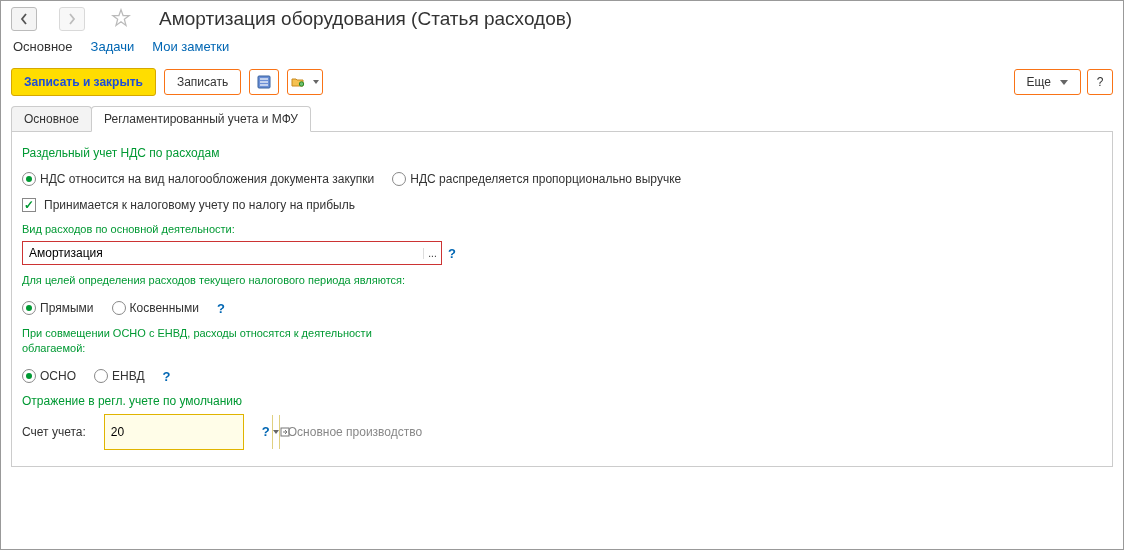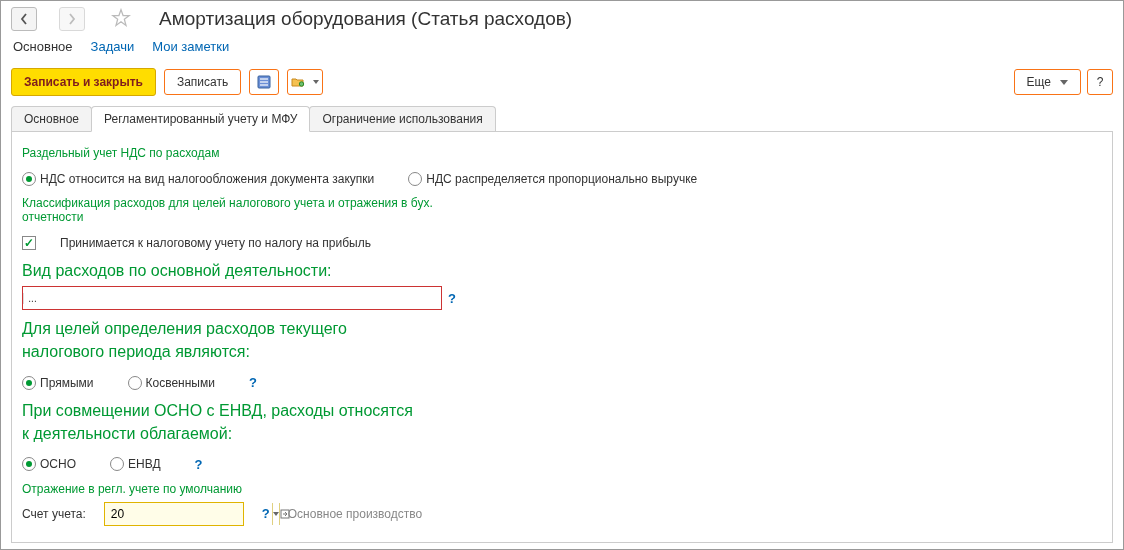--- a/index.html
+++ b/index.html
@@ -66,21 +66,21 @@
     align-items: center;
     gap: 6px;
     cursor: pointer;
     font-size: 12px;
     color: #333;
   }
   .btn-yellow {
     background: #ffdd00;
     border: 1px solid #d6a800;
     font-weight: bold;
-    color: #7f1d1d;
+    color: #1d4ed8;
     height: 28px;
   }
   .btn-icon {
     width: 30px;
     padding: 0;
     justify-content: center;
   }
   .toolbar-right {
     margin-left: auto;
     display: flex;
@@ -121,21 +121,21 @@
     padding: 10px 10px 16px 10px;
   }
   .section-heading {
     color: #009933;
     font-size: 12px;
     margin: 4px 0 6px 0;
   }
   .radio-row, .check-row {
     display: flex;
     align-items: center;
-    gap: 24px;
+    gap: 8px;
     margin: 12px 0 10px 0;
   }
   .radio-row .radio-option {
     display: flex;
     align-items: center;
     gap: 4px;
     margin-right: 10px;
   }
   .radio {
     width: 14px;
@@ -165,21 +165,21 @@
   }
   .checkbox.sel::after {
     content: "✓";
     color: #009933;
     font-size: 12px;
     line-height: 1;
     font-weight: bold;
   }
   .field-label-green {
     color: #009933;
-    font-size: 16px;
+    font-size: 11px;
     margin: 8px 0 4px 0;
     max-width: 400px;
     line-height: 1.4;
   }
   .input-combo {
     display: flex;
     align-items: center;
     gap: 6px;
   }
   .combo {
@@ -215,21 +215,21 @@
     display: flex;
     align-items: center;
     gap: 18px;
     margin-top: 4px;
   }
   .combo-yellow {
     display: flex;
     align-items: center;
     border: 1px solid #e0b400;
     background: #fffde8;
-    height: 24px;
+    height: 36px;
     width: 140px;
   }
   .combo-yellow input {
     flex: 1;
     border: none;
     outline: none;
     padding: 0 6px;
     font-size: 12px;
     background: transparent;
     height: 100%;
@@ -317,47 +317,46 @@
       <button class="btn">
         <span>Еще</span>
         <span class="dd-caret"></span>
       </button>
       <button class="btn btn-help">?</button>
     </div>
   </div>
 
   <div class="tabs">
     <div class="tab">Основное</div>
-    <div class="tab active">Регламентированный учету и МФУ</div>
-    <div class="tab">Ограничение использования</div>
+    <div class="tab active">Регламентированный учета и МФУ</div>
   </div>
 
   <div class="tabpanel">
 
     <div class="section-heading">Раздельный учет НДС по расходам</div>
     <div class="radio-row">
       <div class="radio-option">
         <span class="radio sel"></span>
         <span>НДС относится на вид налогообложения документа закупки</span>
       </div>
       <div class="radio-option">
         <span class="radio"></span>
         <span>НДС распределяется пропорционально выручке</span>
       </div>
     </div>
 
-    <div class="section-heading" style="max-width:430px">Классификация расходов для целей налогового учета и отражения в бух. отчетности</div>
     <div class="check-row">
       <span class="checkbox sel"></span>
       <span>Принимается к налоговому учету по налогу на прибыль</span>
     </div>
 
     <div class="field-label-green">Вид расходов по основной деятельности:</div>
     <div class="input-combo">
       <div class="combo">
+        <input type="text" value="Амортизация" style="">
         <span class="ellips">...</span>
       </div>
       <span class="qmark">?</span>
     </div>
 
     <div class="field-label-green">Для целей определения расходов текущего налогового периода являются:</div>
     <div class="radio-row">
       <div class="radio-option">
         <span class="radio sel"></span>
         <span>Прямыми</span>

